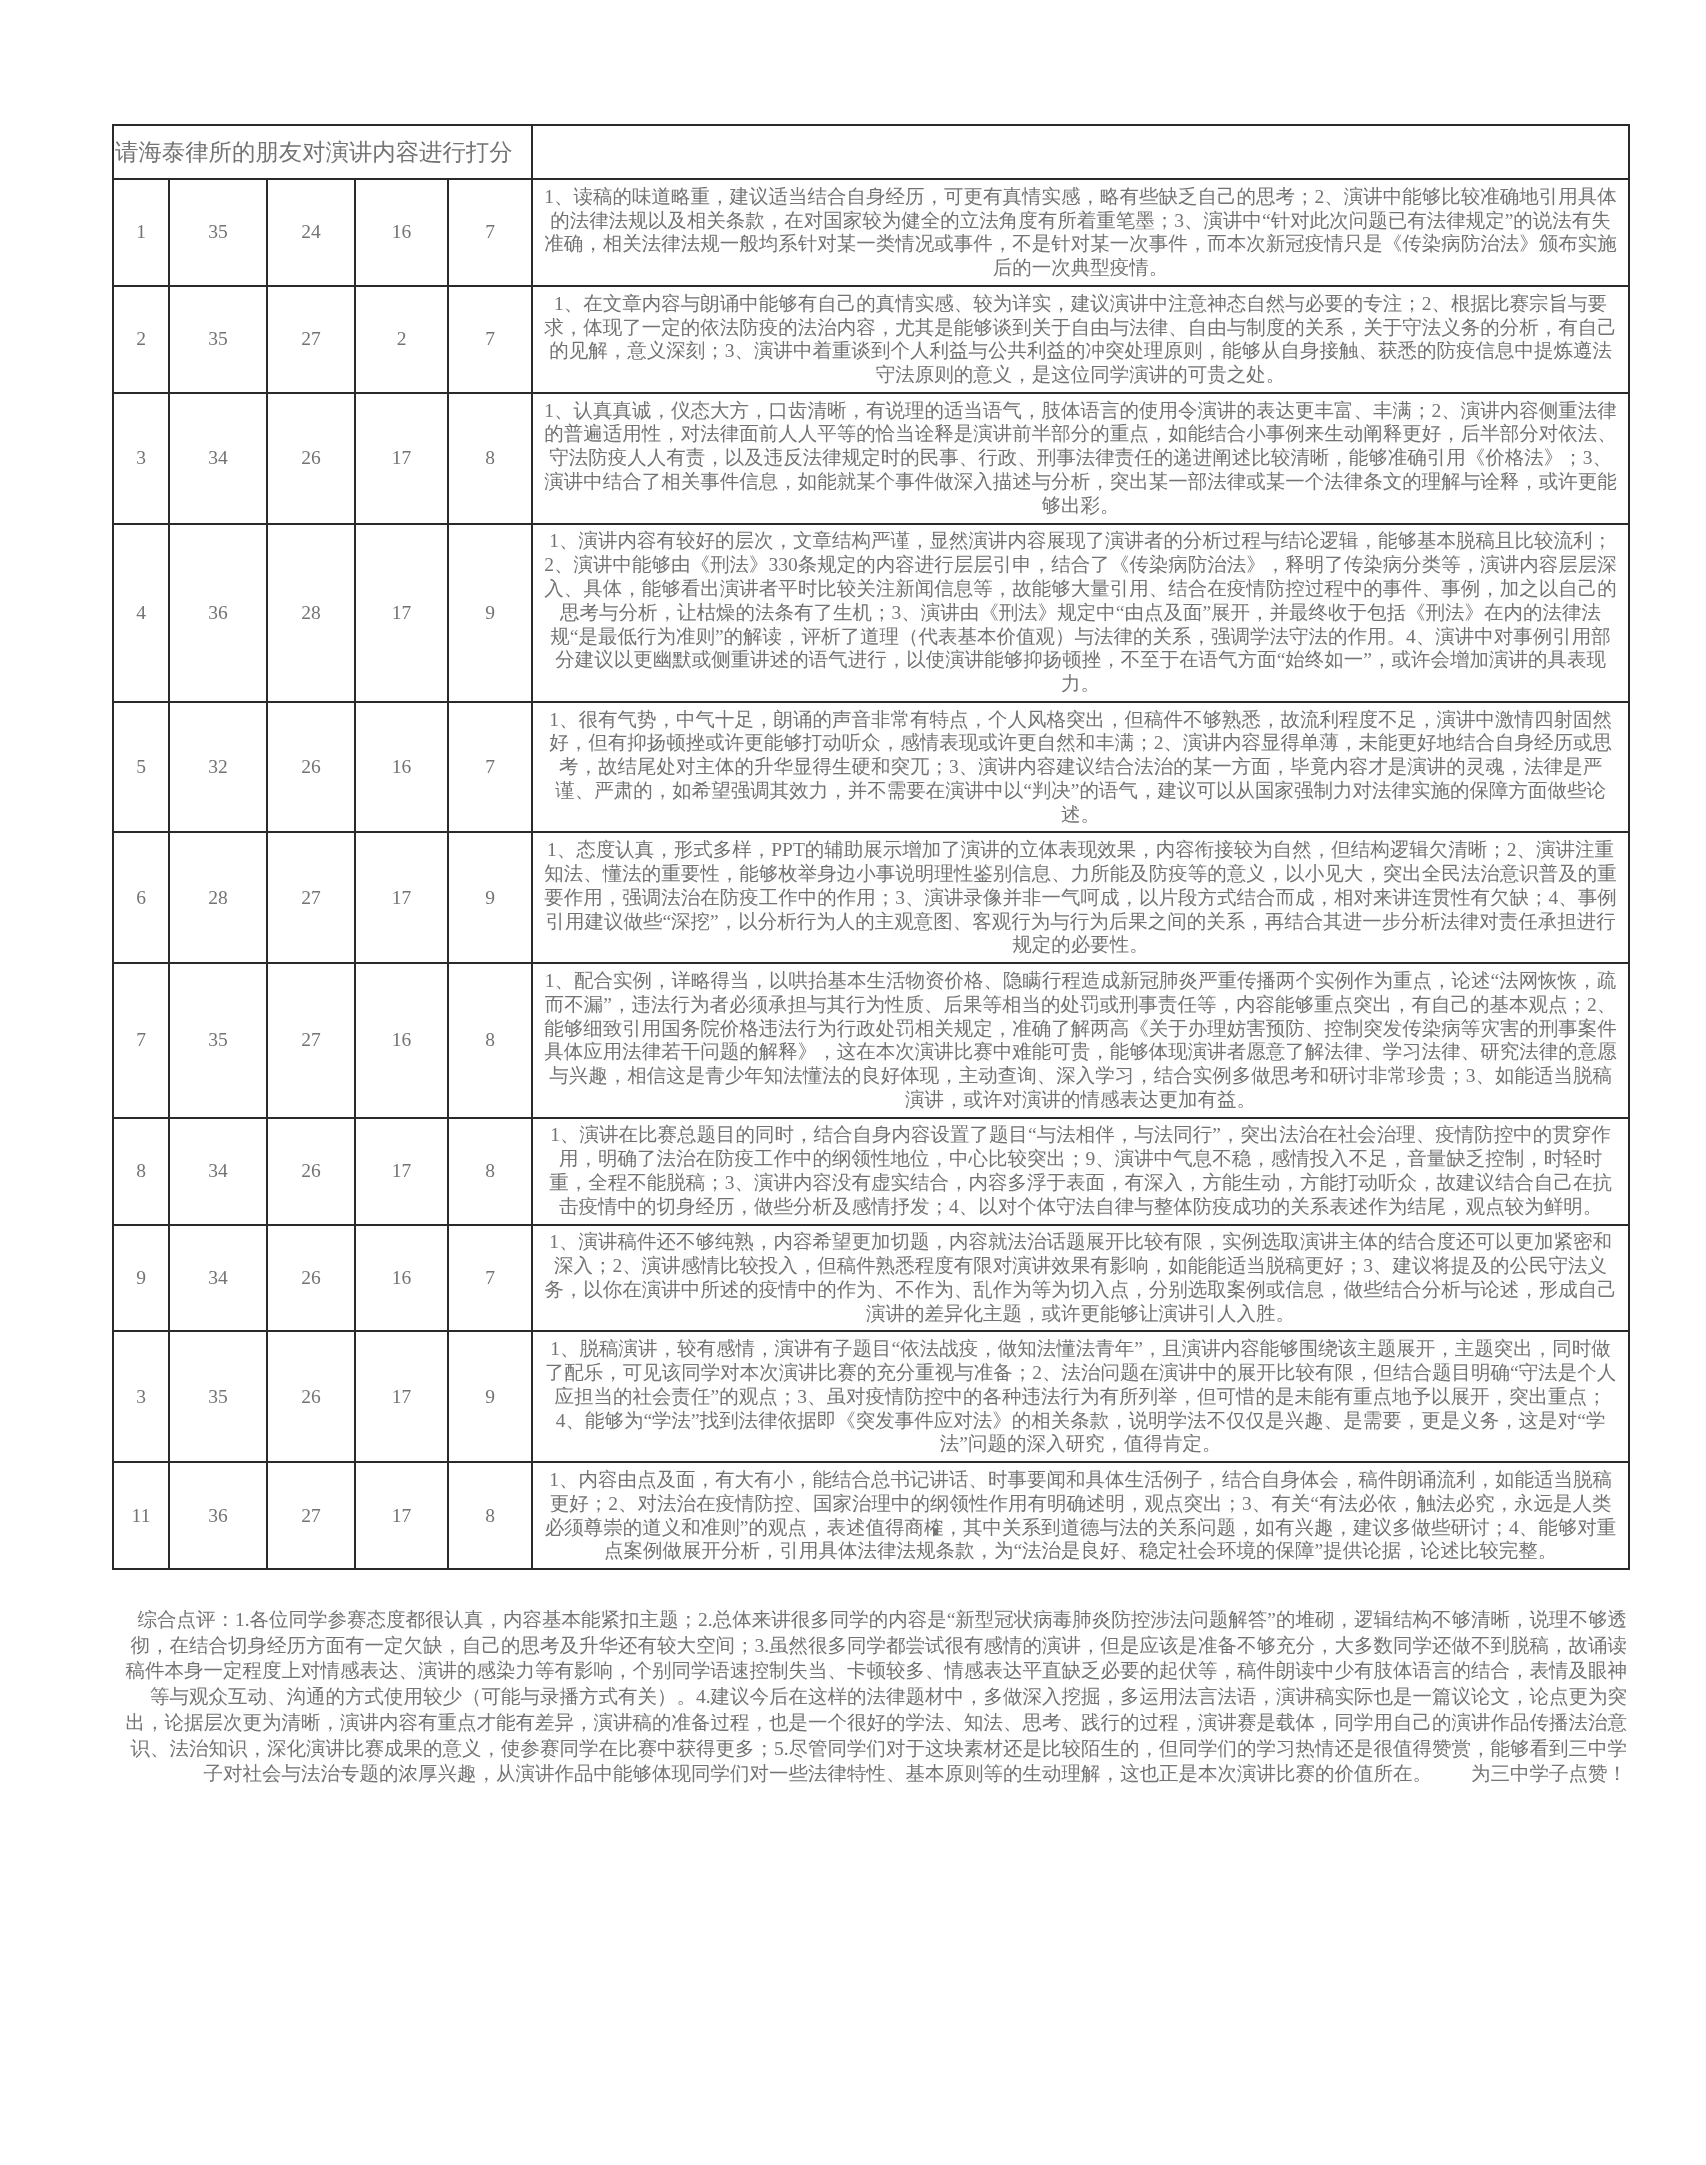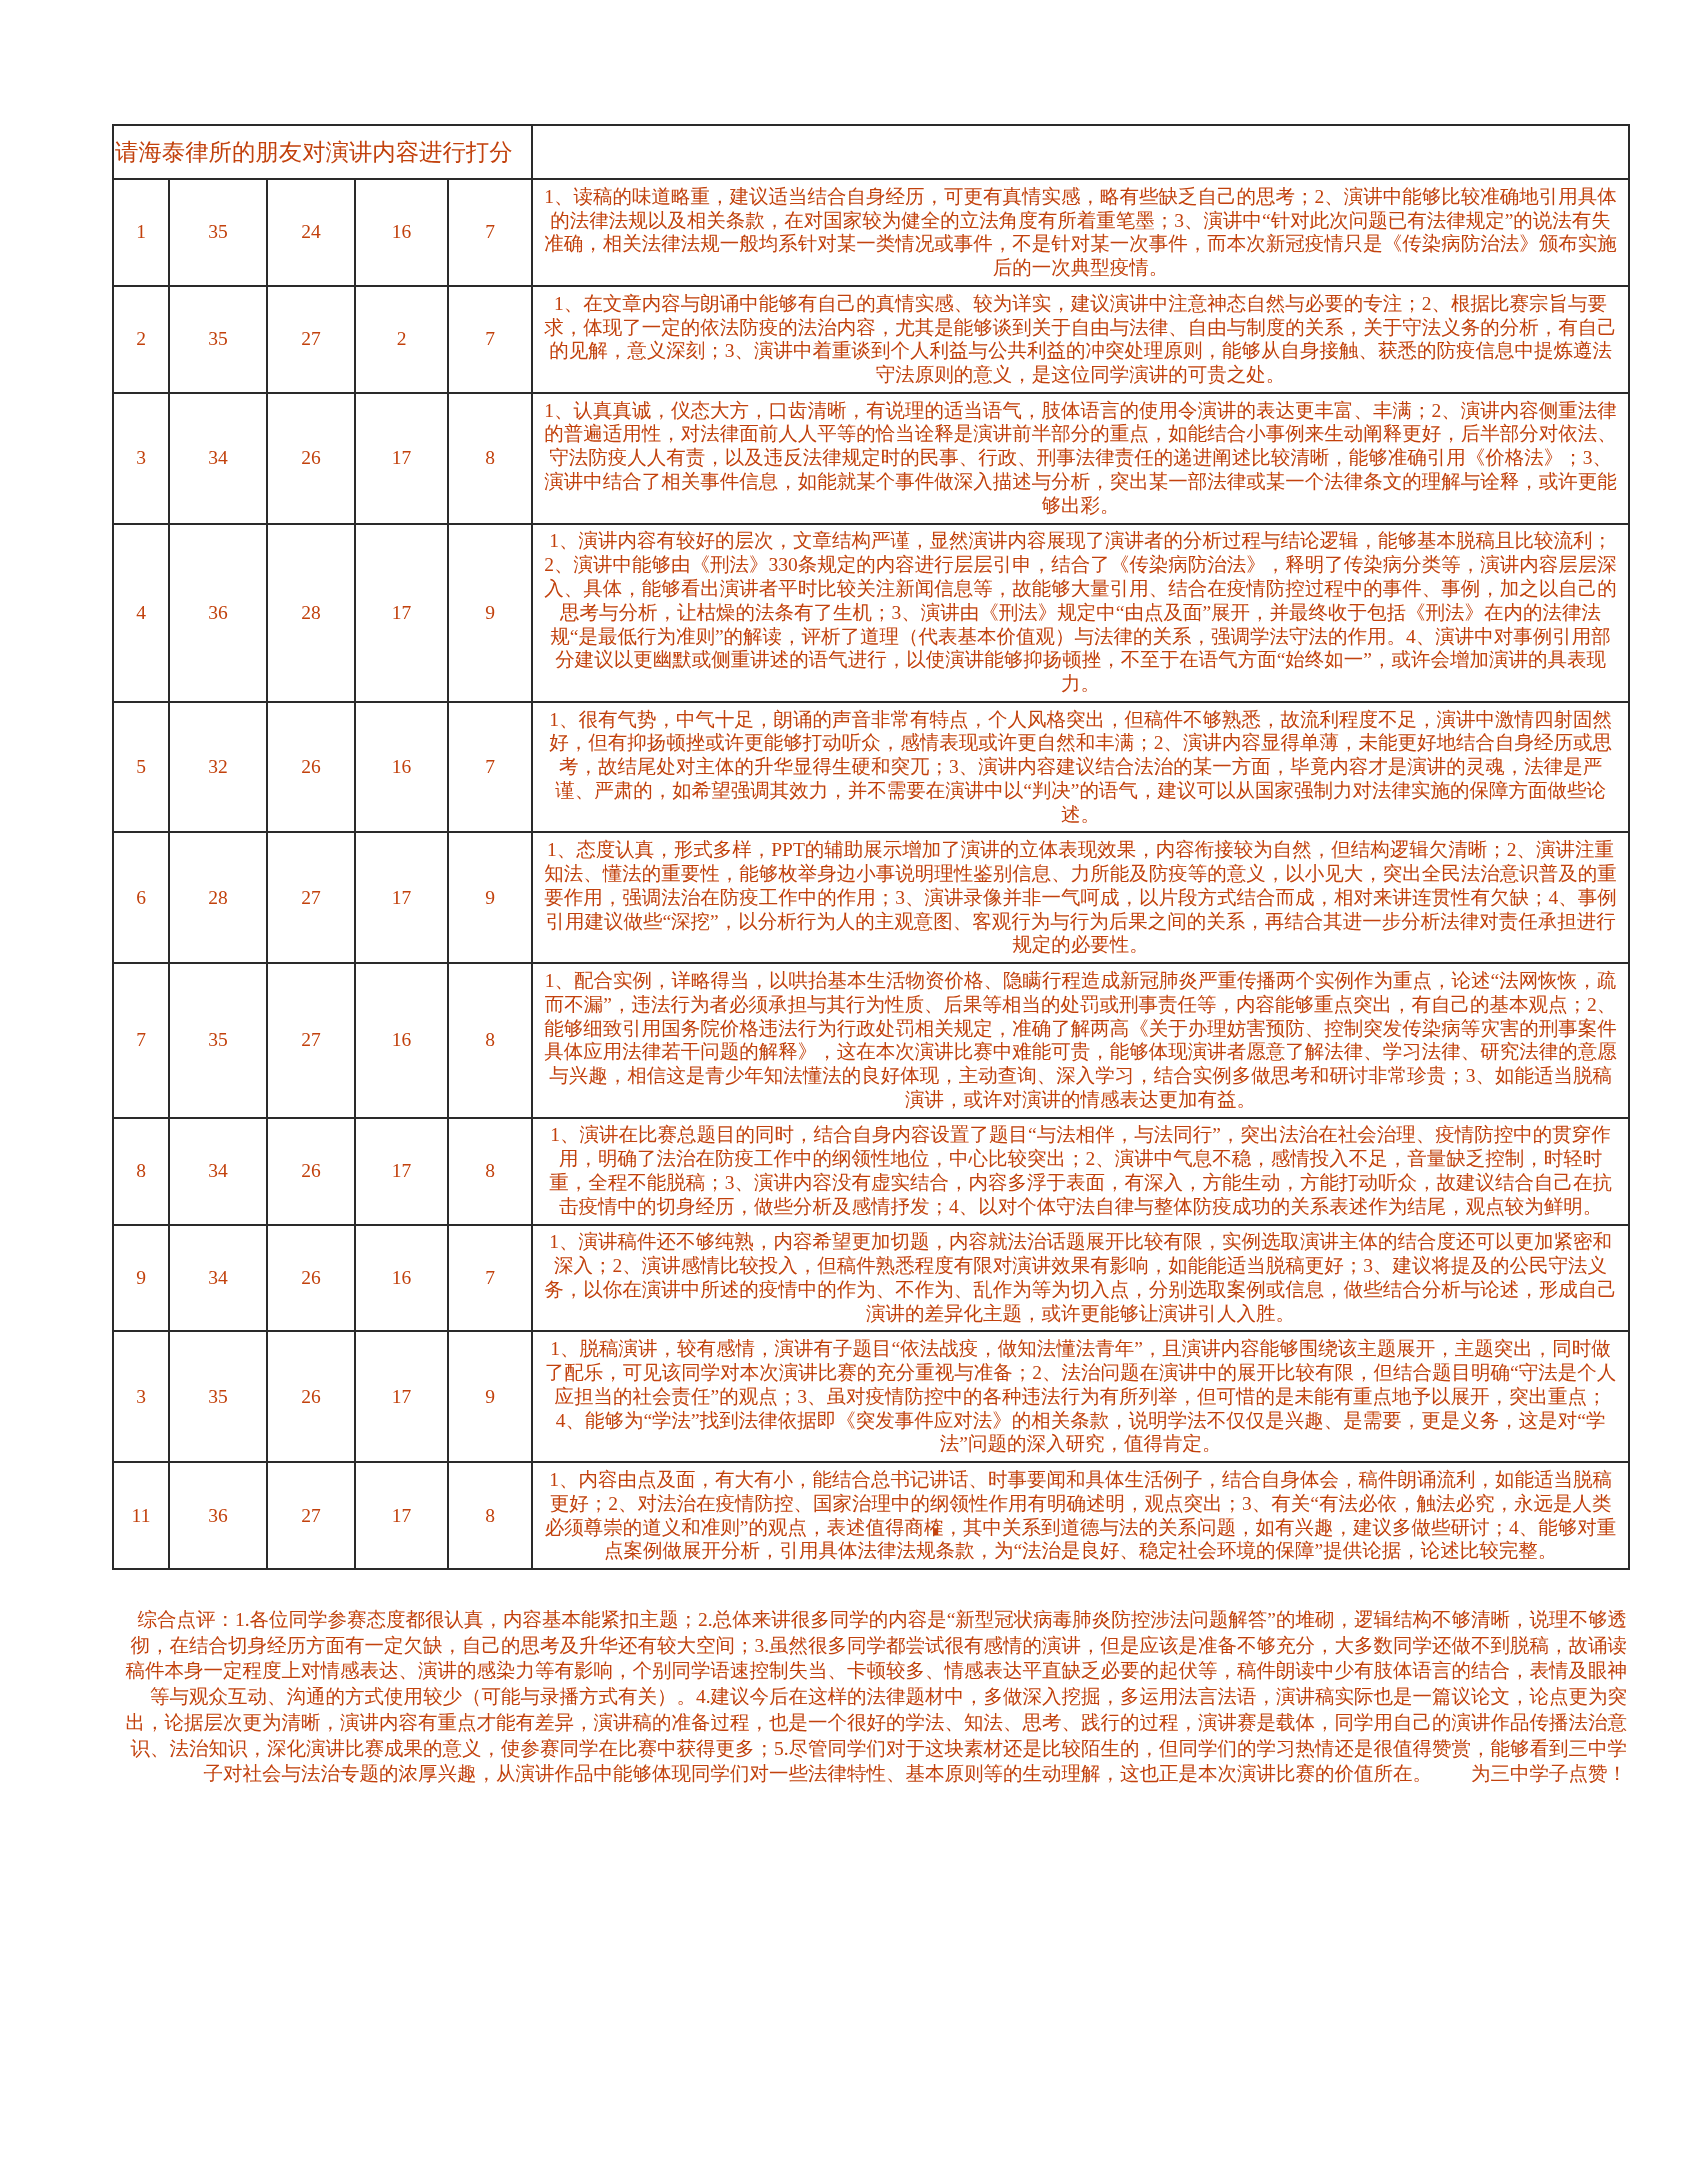--- a/index.html
+++ b/index.html
@@ -2,21 +2,21 @@
 <html><head>
 <meta charset="utf-8">
 <style>
   html,body{margin:0;padding:0;background:#ffffff;}
   .page{
     position:relative;
     width:1707px;
     min-height:2165px;
     background:#ffffff;
     font-family:"Liberation Serif","DejaVu Serif",serif;
-    color:#c2410c;
+    color:#737373;
     box-sizing:border-box;
     padding:124px 80px 59px 112px;
   }
   table.score-table{
     border-collapse:collapse;
     table-layout:fixed;
     width:1515px;
   }
   table.score-table td, table.score-table th{
     border:2px solid #2a2a2a;
@@ -143,21 +143,21 @@
       <td class="num-cell">8</td>
       <td class="comment-cell">1、配合实例，详略得当，以哄抬基本生活物资价格、隐瞒行程造成新冠肺炎严重传播两个实例作为重点，论述“法网恢恢，疏而不漏”，违法行为者必须承担与其行为性质、后果等相当的处罚或刑事责任等，内容能够重点突出，有自己的基本观点；2、能够细致引用国务院价格违法行为行政处罚相关规定，准确了解两高《关于办理妨害预防、控制突发传染病等灾害的刑事案件具体应用法律若干问题的解释》，这在本次演讲比赛中难能可贵，能够体现演讲者愿意了解法律、学习法律、研究法律的意愿与兴趣，相信这是青少年知法懂法的良好体现，主动查询、深入学习，结合实例多做思考和研讨非常珍贵；3、如能适当脱稿演讲，或许对演讲的情感表达更加有益。</td>
     </tr>
 
     <tr>
       <td class="num-cell">8</td>
       <td class="num-cell">34</td>
       <td class="num-cell">26</td>
       <td class="num-cell">17</td>
       <td class="num-cell">8</td>
-      <td class="comment-cell">1、演讲在比赛总题目的同时，结合自身内容设置了题目“与法相伴，与法同行”，突出法治在社会治理、疫情防控中的贯穿作用，明确了法治在防疫工作中的纲领性地位，中心比较突出；2、演讲中气息不稳，感情投入不足，音量缺乏控制，时轻时重，全程不能脱稿；3、演讲内容没有虚实结合，内容多浮于表面，有深入，方能生动，方能打动听众，故建议结合自己在抗击疫情中的切身经历，做些分析及感情抒发；4、以对个体守法自律与整体防疫成功的关系表述作为结尾，观点较为鲜明。</td>
+      <td class="comment-cell">1、演讲在比赛总题目的同时，结合自身内容设置了题目“与法相伴，与法同行”，突出法治在社会治理、疫情防控中的贯穿作用，明确了法治在防疫工作中的纲领性地位，中心比较突出；9、演讲中气息不稳，感情投入不足，音量缺乏控制，时轻时重，全程不能脱稿；3、演讲内容没有虚实结合，内容多浮于表面，有深入，方能生动，方能打动听众，故建议结合自己在抗击疫情中的切身经历，做些分析及感情抒发；4、以对个体守法自律与整体防疫成功的关系表述作为结尾，观点较为鲜明。</td>
     </tr>
 
     <tr>
       <td class="num-cell">9</td>
       <td class="num-cell">34</td>
       <td class="num-cell">26</td>
       <td class="num-cell">16</td>
       <td class="num-cell">7</td>
       <td class="comment-cell">1、演讲稿件还不够纯熟，内容希望更加切题，内容就法治话题展开比较有限，实例选取演讲主体的结合度还可以更加紧密和深入；2、演讲感情比较投入，但稿件熟悉程度有限对演讲效果有影响，如能能适当脱稿更好；3、建议将提及的公民守法义务，以你在演讲中所述的疫情中的作为、不作为、乱作为等为切入点，分别选取案例或信息，做些结合分析与论述，形成自己演讲的差异化主题，或许更能够让演讲引人入胜。</td>
     </tr>

